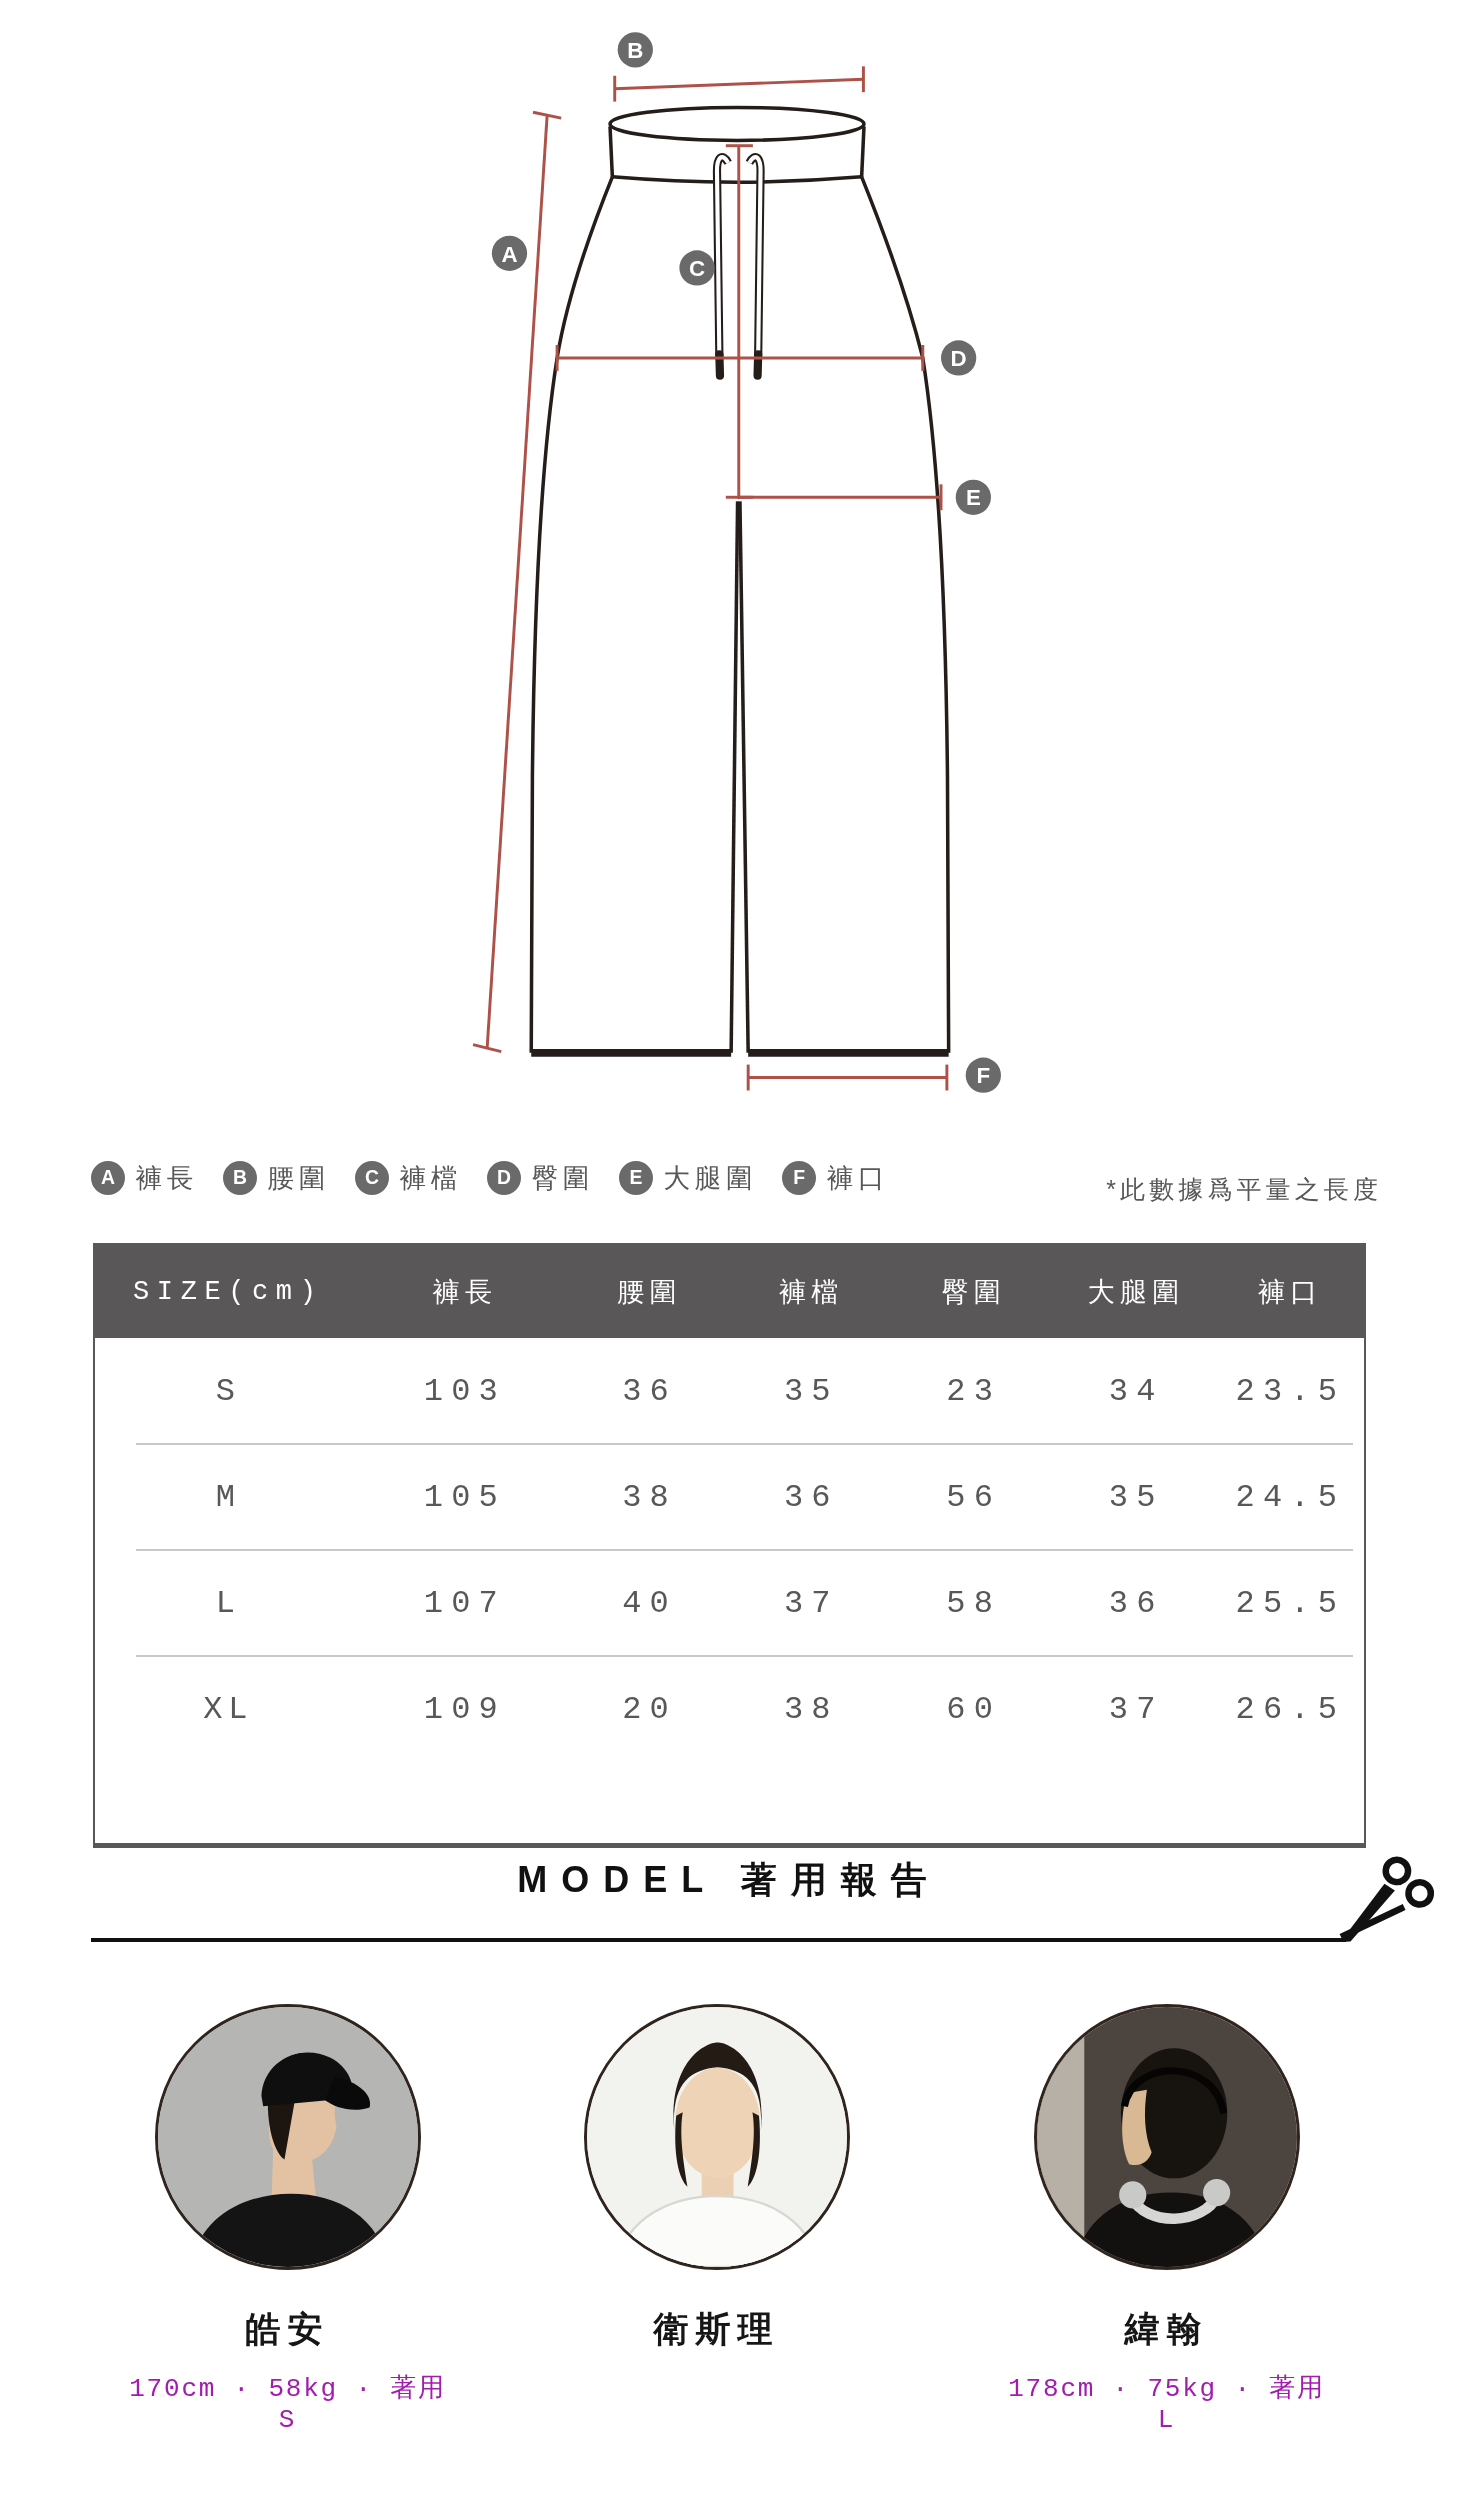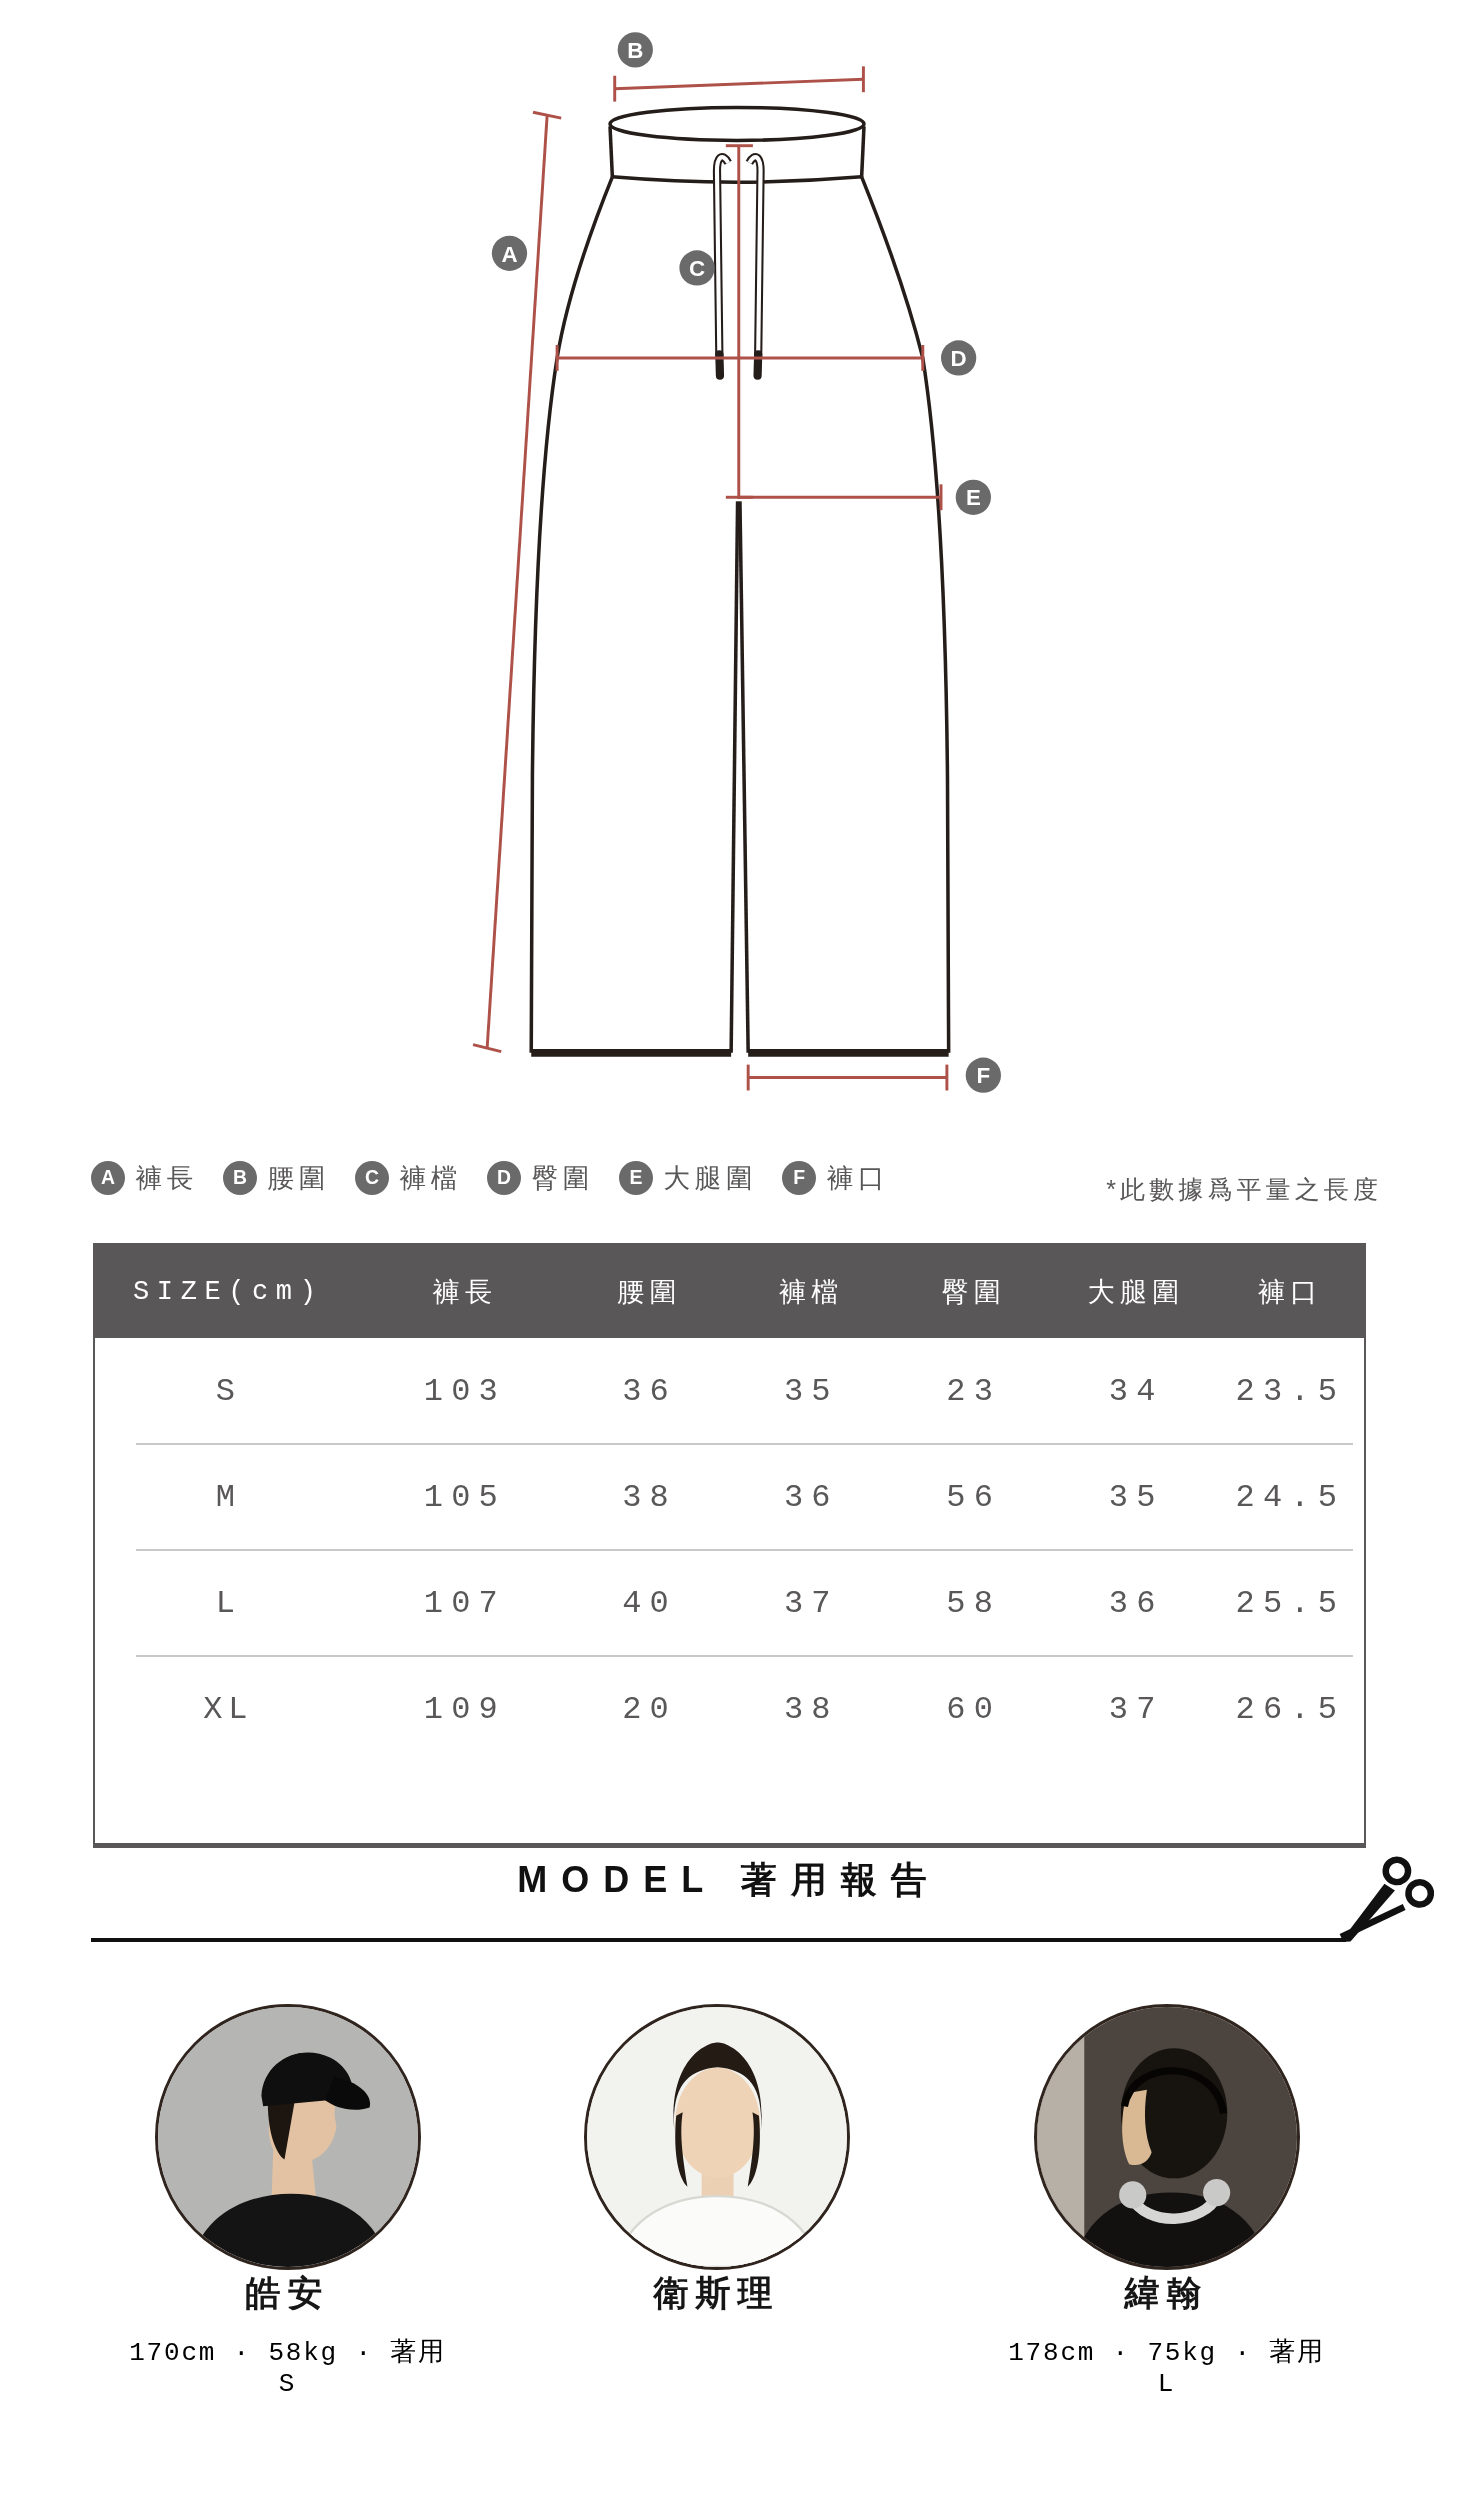--- a/index.html
+++ b/index.html
@@ -51,22 +51,22 @@
                font-size:36px;font-weight:bold;color:var(--title_black);letter-spacing:14px;margin-top:22px;}
   .model-rule{position:absolute;left:91px;top:1938px;width:1255px;height:4.1px;background:var(--title_black);}
   .scissors{position:absolute;left:1264px;top:1846px;width:194px;height:106px;}
 
   .models{position:absolute;left:0;top:2004px;width:1458px;}
   .model{position:absolute;width:329px;text-align:center;}
   .model-1{left:123px;} .model-2{left:552px;} .model-3{left:1002px;}
   .photo{width:266px;height:266px;margin:0 auto;border-radius:50%;
          border:3.5px solid #30251e;overflow:hidden;background:#ddd;}
   .photo svg{display:block;width:100%;height:100%;}
-  .mname{font-size:35px;font-weight:bold;color:#161616;letter-spacing:7px;}
-  .mstats{margin-top:16.5px;font-family:var(--mono);font-size:26px;color:#000000;letter-spacing:1.8px;}
+  .mname{margin-top:36px;font-size:35px;font-weight:bold;color:#161616;letter-spacing:7px;}
+  .mstats{margin-top:16.5px;font-family:var(--mono);font-size:26px;color:#a21caf;letter-spacing:1.8px;}
 </style>
 </head>
 <body>
 
 <div class="page">
 
   <svg class="diagram" viewBox="760 40 1020 1820" xmlns="http://www.w3.org/2000/svg">
 
     <ellipse class="seam" cx="1253" cy="210" rx="216" ry="28"></ellipse>
     <path class="seam" d="M1037,214 L1041,300"></path>

